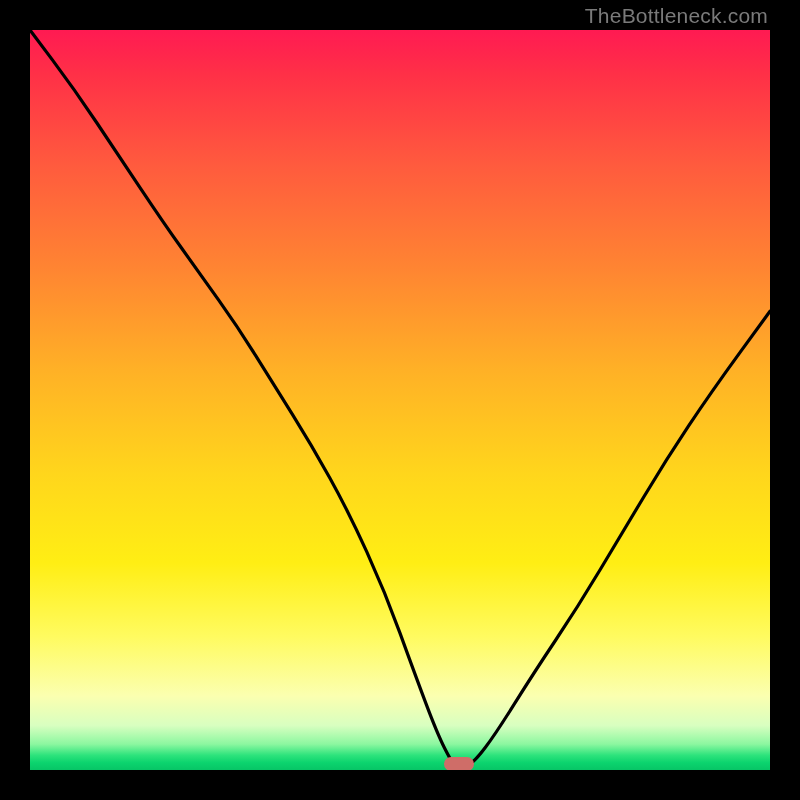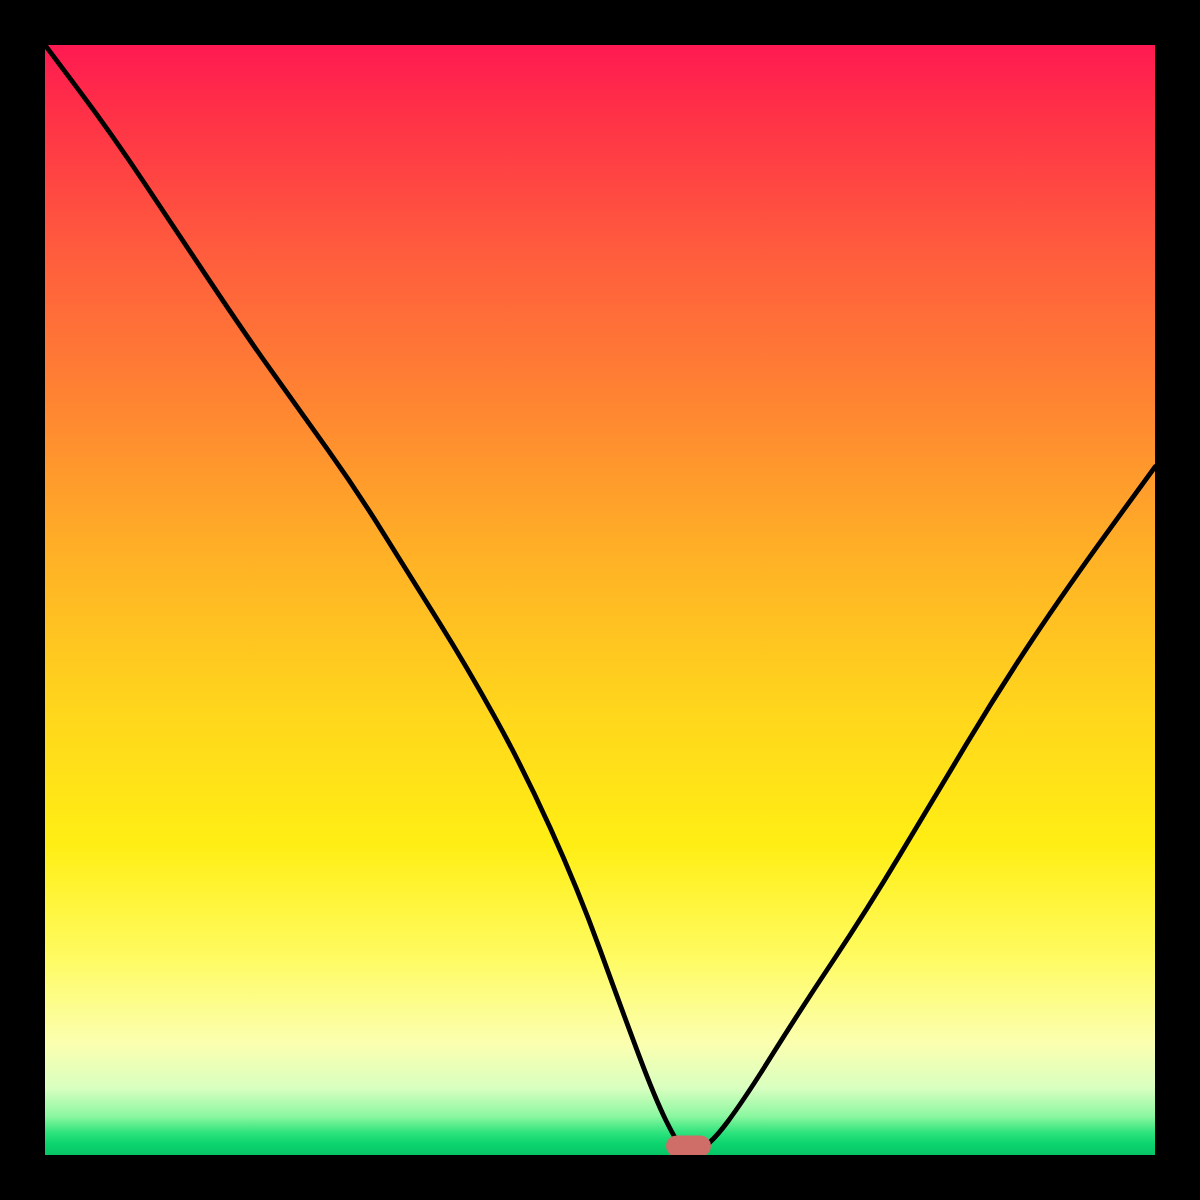--- a/index.html
+++ b/index.html
@@ -67,20 +67,21 @@
     font-size: 21px;
     font-weight: 500;
     letter-spacing: 0.2px;
   }
 </style>
 </head>
 <body>
 
 <div class="frame">
 
+  <div class="watermark">TheBottleneck.com</div>
 
   <div class="plot-area">
     <div class="gradient-bg"></div>
 
     <svg class="curve" viewBox="0 0 740 740" preserveAspectRatio="none">
       <path id="curve-path" fill="none" stroke="#000" stroke-width="3.2" stroke-linecap="round" stroke-linejoin="round" d="M 0.0 0.0 Q 0.0 0.0 22.2 29.6 Q 44.4 59.2 66.6 92.5 Q 88.8 125.8 111.0 159.1 Q 133.2 192.4 151.7 218.3 Q 170.2 244.2 188.7 270.1 Q 207.2 296.0 225.7 325.6 Q 244.2 355.2 262.7 384.8 Q 281.2 414.4 299.7 447.7 Q 318.2 481.0 336.7 521.7 Q 355.2 562.4 370.0 603.1 Q 384.8 643.8 395.9 673.4 Q 407.0 703.0 414.4 717.8 Q 421.8 732.6 425.5 736.3 Q 429.2 740.0 436.6 736.3 Q 444.0 732.6 455.1 717.8 Q 466.2 703.0 484.7 673.4 Q 503.2 643.8 525.4 610.5 Q 547.6 577.2 569.8 540.2 Q 592.0 503.2 614.2 466.2 Q 636.4 429.2 658.6 395.9 Q 680.8 362.6 710.4 321.9 T 740.0 281.2"></path>
     </svg>
 
     <div id="marker" class="marker" style="left: 429.2px; top: 734.08px; background: rgb(207, 109, 104);"></div>
   </div>

